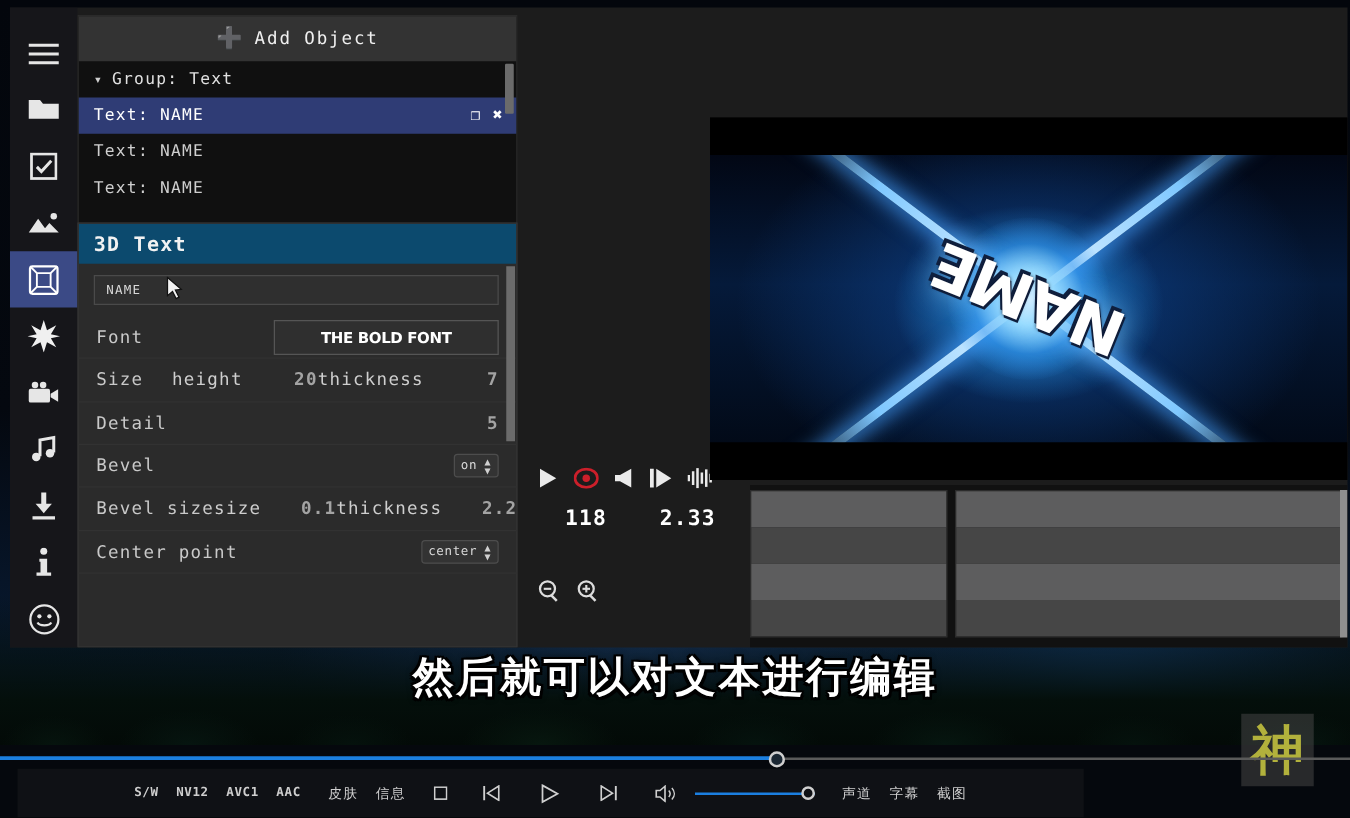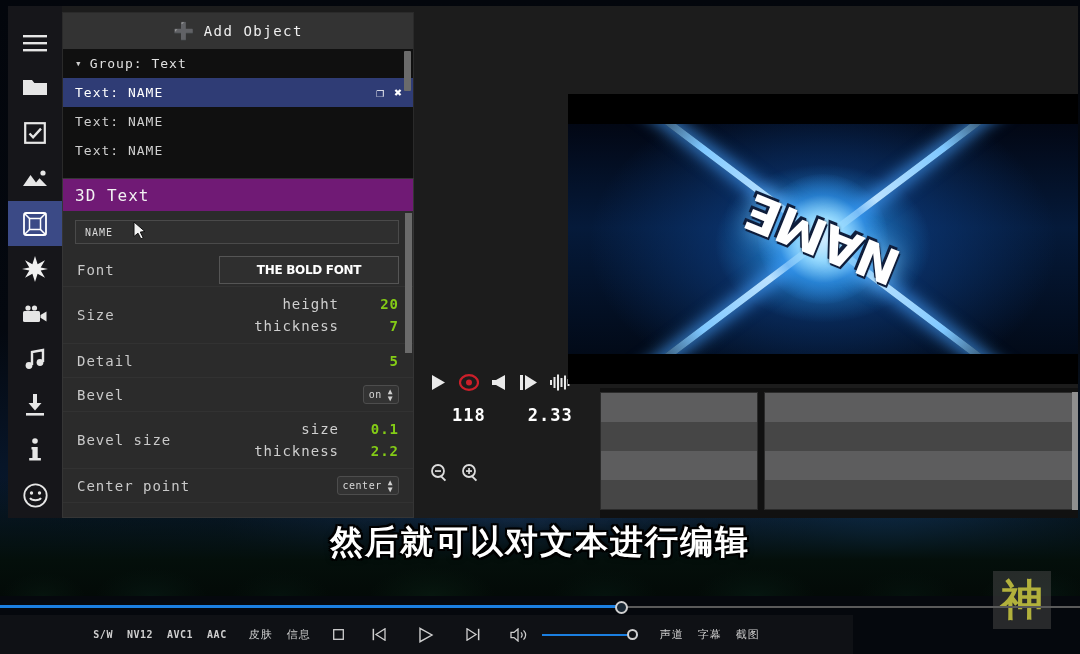--- a/index.html
+++ b/index.html
@@ -125,52 +125,52 @@
 
   
   #props {
     position: absolute; left: 54px; top: 172px;
     width: 352px; height: 340px;
     background: #2b2b2b;
     border: 1px solid #353535;
     overflow: hidden;
   }
   #props-title {
-    height: 32px; background: #701a75;
+    height: 32px; background: #0c4a6e;
     display: flex; align-items: center; padding-left: 12px;
-    color: #f2f2f2; font-size: 16px; font-weight: normal; letter-spacing: 1px;
+    color: #f2f2f2; font-size: 16px; font-weight: bold; letter-spacing: 1px;
   }
   .prop-row {
     min-height: 34px;
     display: flex; align-items: center;
     padding: 0 14px;
     color: #c9c9c9; font-size: 14px; letter-spacing: 1px;
     border-bottom: 1px solid #323232;
   }
   .prop-label { flex: 0 0 auto; }
   .prop-right { margin-left: auto; display: flex; align-items: center; gap: 26px; }
   .prop-sub { color: #cfcfcf; }
-  .prop-val { color: #84cc16; font-weight: bold; min-width: 34px; text-align: right; }
+  .prop-val { color: #a3a3a3; font-weight: bold; min-width: 34px; text-align: right; }
 
   .textfield {
     margin: 9px 12px 9px 12px;
     height: 24px; width: 324px;
     background: #2f2f2f; border: 1px solid #4a4a4a;
     display: flex; align-items: center; padding-left: 9px;
     color: #d8d8d8; font-size: 10px; letter-spacing: 1px;
   }
   .fontbox {
     background: #2f2f2f; border: 1px solid #555;
     height: 28px; width: 180px;
     display: flex; align-items: center; justify-content: center;
     color: #ffffff;
     font-family: "DejaVu Sans", "Liberation Sans", sans-serif;
     font-size: 12px; font-weight: bold; letter-spacing: -0.3px;
   }
-  .stack { display: flex; flex-direction: column; padding: 6px 0; }
+  .stack { display: flex; flex-direction: row; padding: 6px 0; }
   .stack .line {
     display: flex; align-items: center; gap: 26px; justify-content: flex-end;
     height: 22px;
   }
   .dropdown {
     background: #333; border: 1px solid #4d4d4d; border-radius: 3px;
     height: 19px; padding: 0 5px;
     display: flex; align-items: center; gap: 6px;
     color: #d8d8d8; font-size: 10px; letter-spacing: .5px;
   }
@@ -267,21 +267,21 @@
     position: absolute; left: 0; top: 5px; width: 1080px; height: 2px; background: #5a5a5a;
   }
   #seek-fill {
     position: absolute; left: 0; top: 4px; width: 622px; height: 3px; background: #1b7fe0;
   }
   #seek-knob {
     position: absolute; left: 615px; top: 0; width: 13px; height: 13px;
     border: 2px solid #cfcfcf; border-radius: 50%; background: #1a2733;
   }
   #controlbar {
-    position: absolute; left: 0; top: 615px; width: 853px; height: 39px;
+    position: absolute; left: 14px; top: 615px; width: 853px; height: 39px;
     background: #0f1115;
     display: flex; align-items: center; justify-content: center; gap: 0;
   }
   #ctrl-inner { display: flex; align-items: center; gap: 14px; color: #cfcfcf; font-size: 10px; }
   #ctrl-inner .codec { font-weight: bold; letter-spacing: .5px; font-size: 10px; }
   #ctrl-inner .cn {
     font-family: "DejaVu Sans", "Liberation Sans", sans-serif;
     font-size: 11px; letter-spacing: 1px;
   }
   .ctrl-icon { display: flex; align-items: center; justify-content: center; color: #cfcfcf; }

